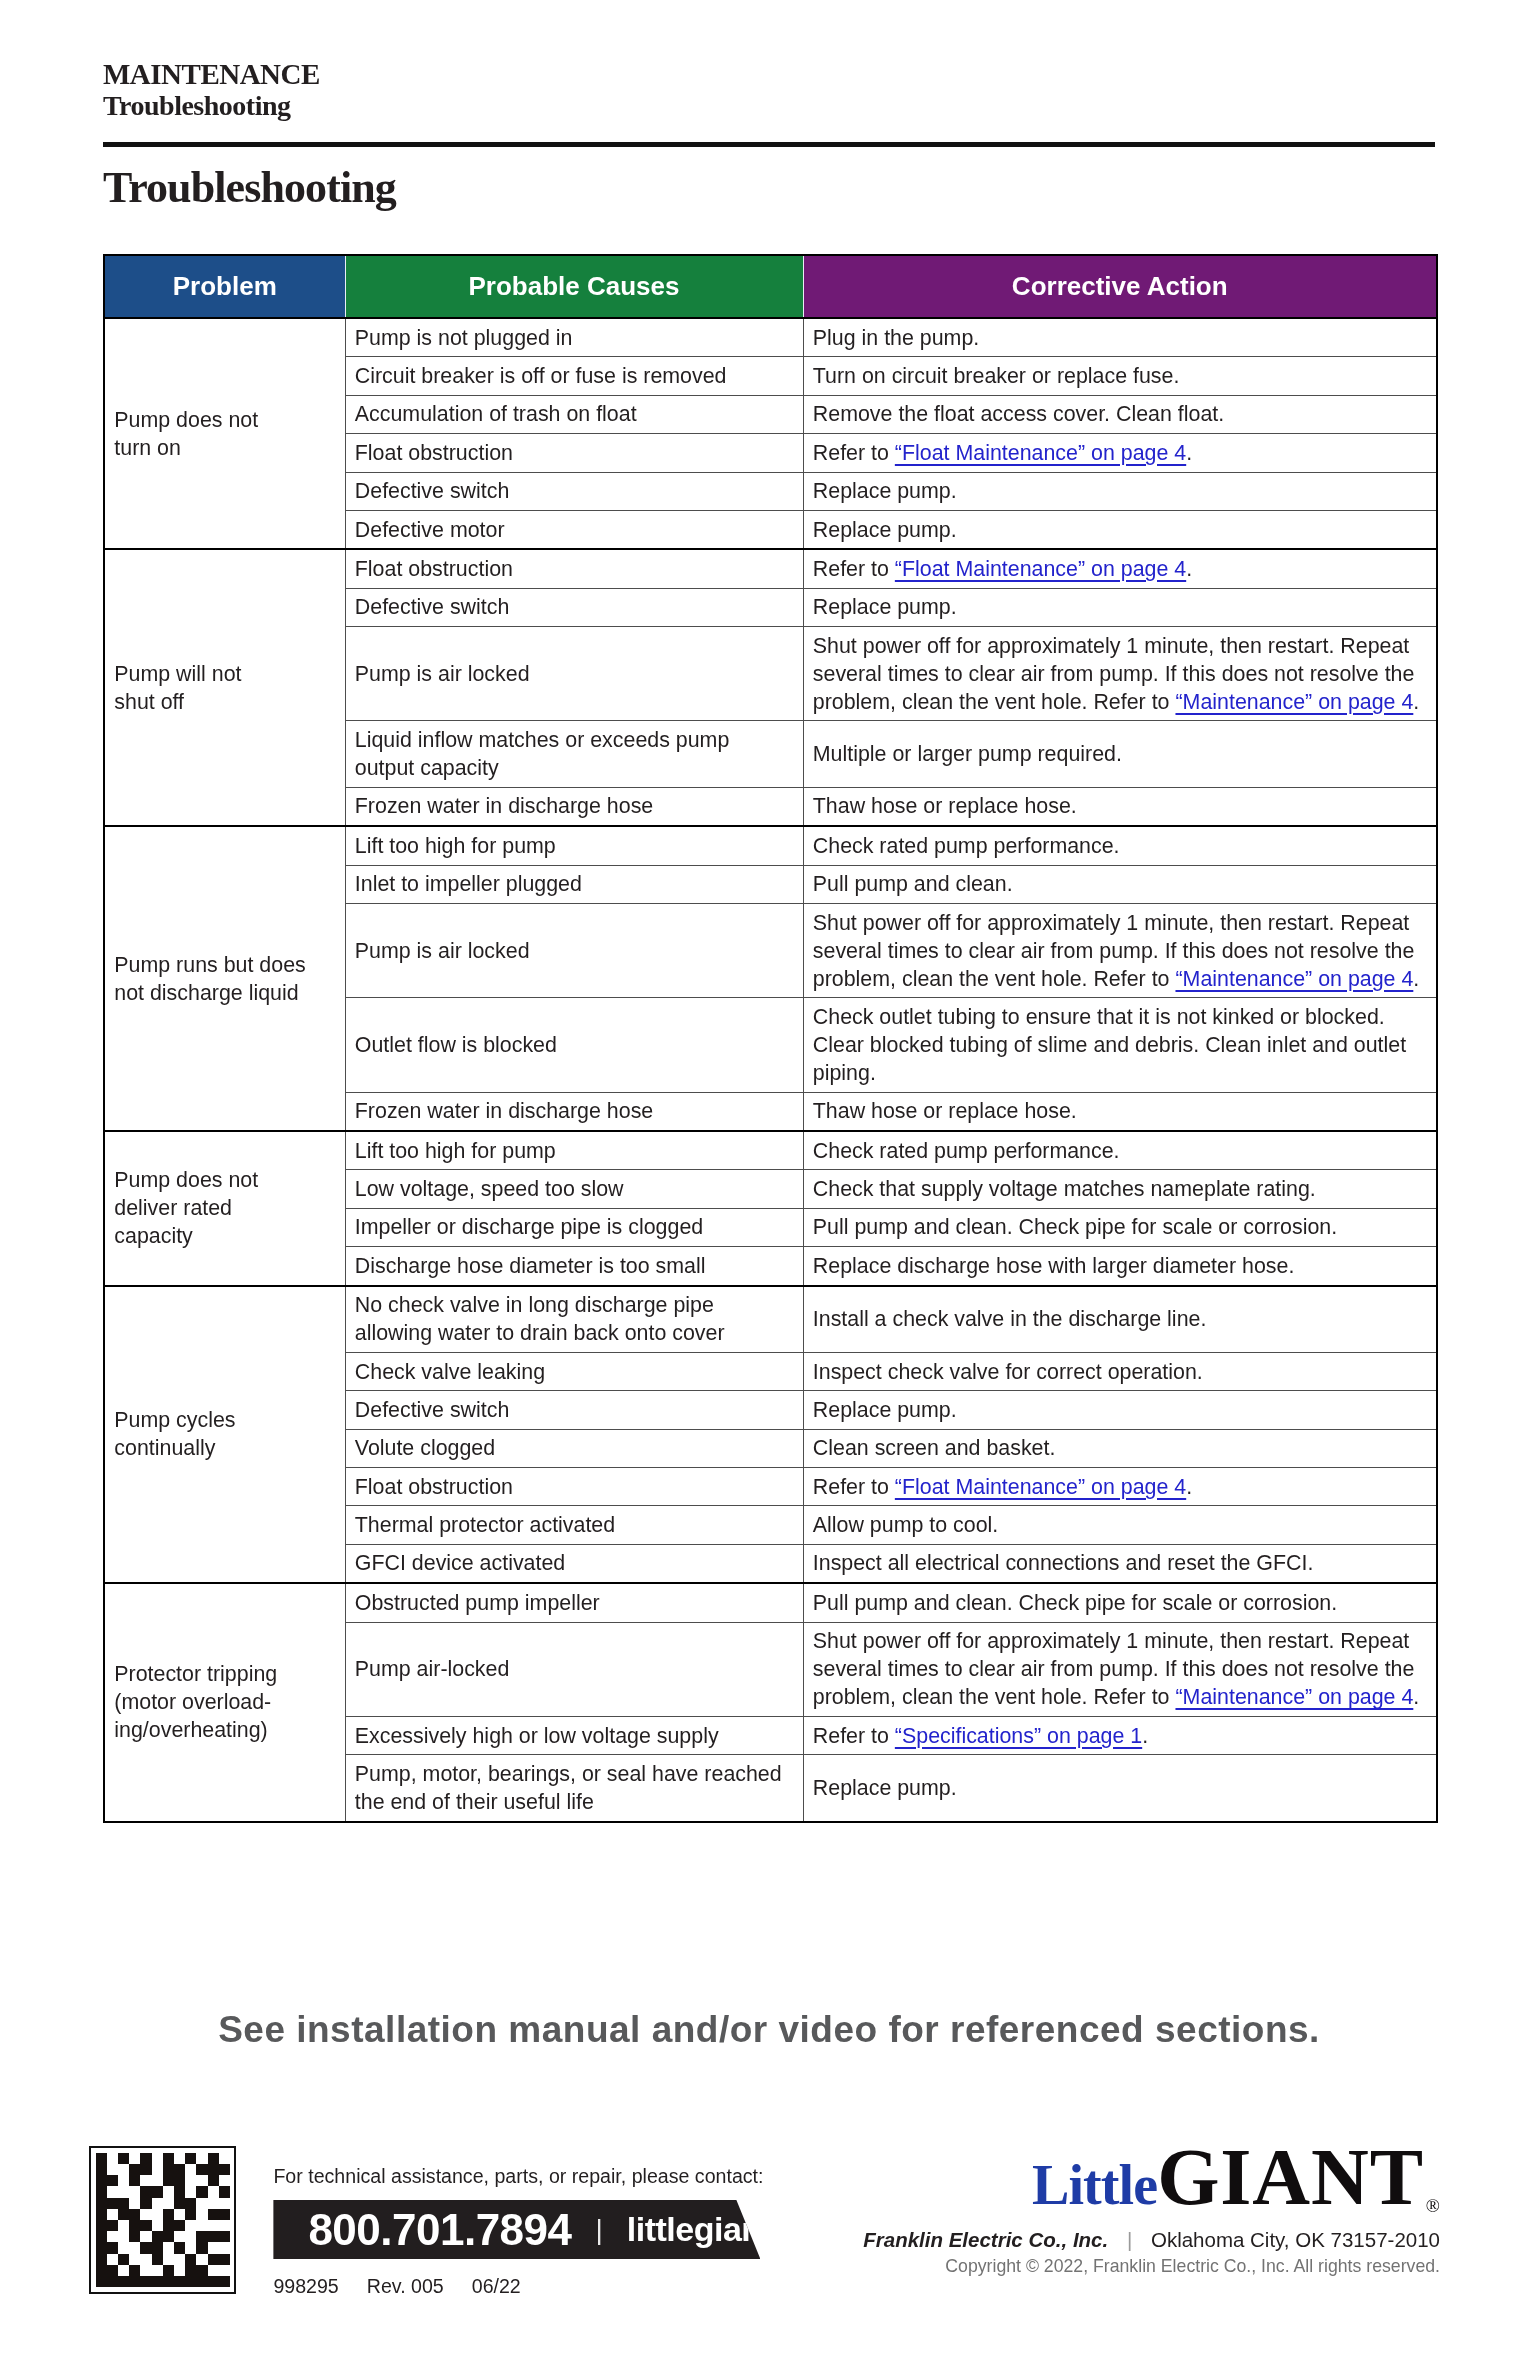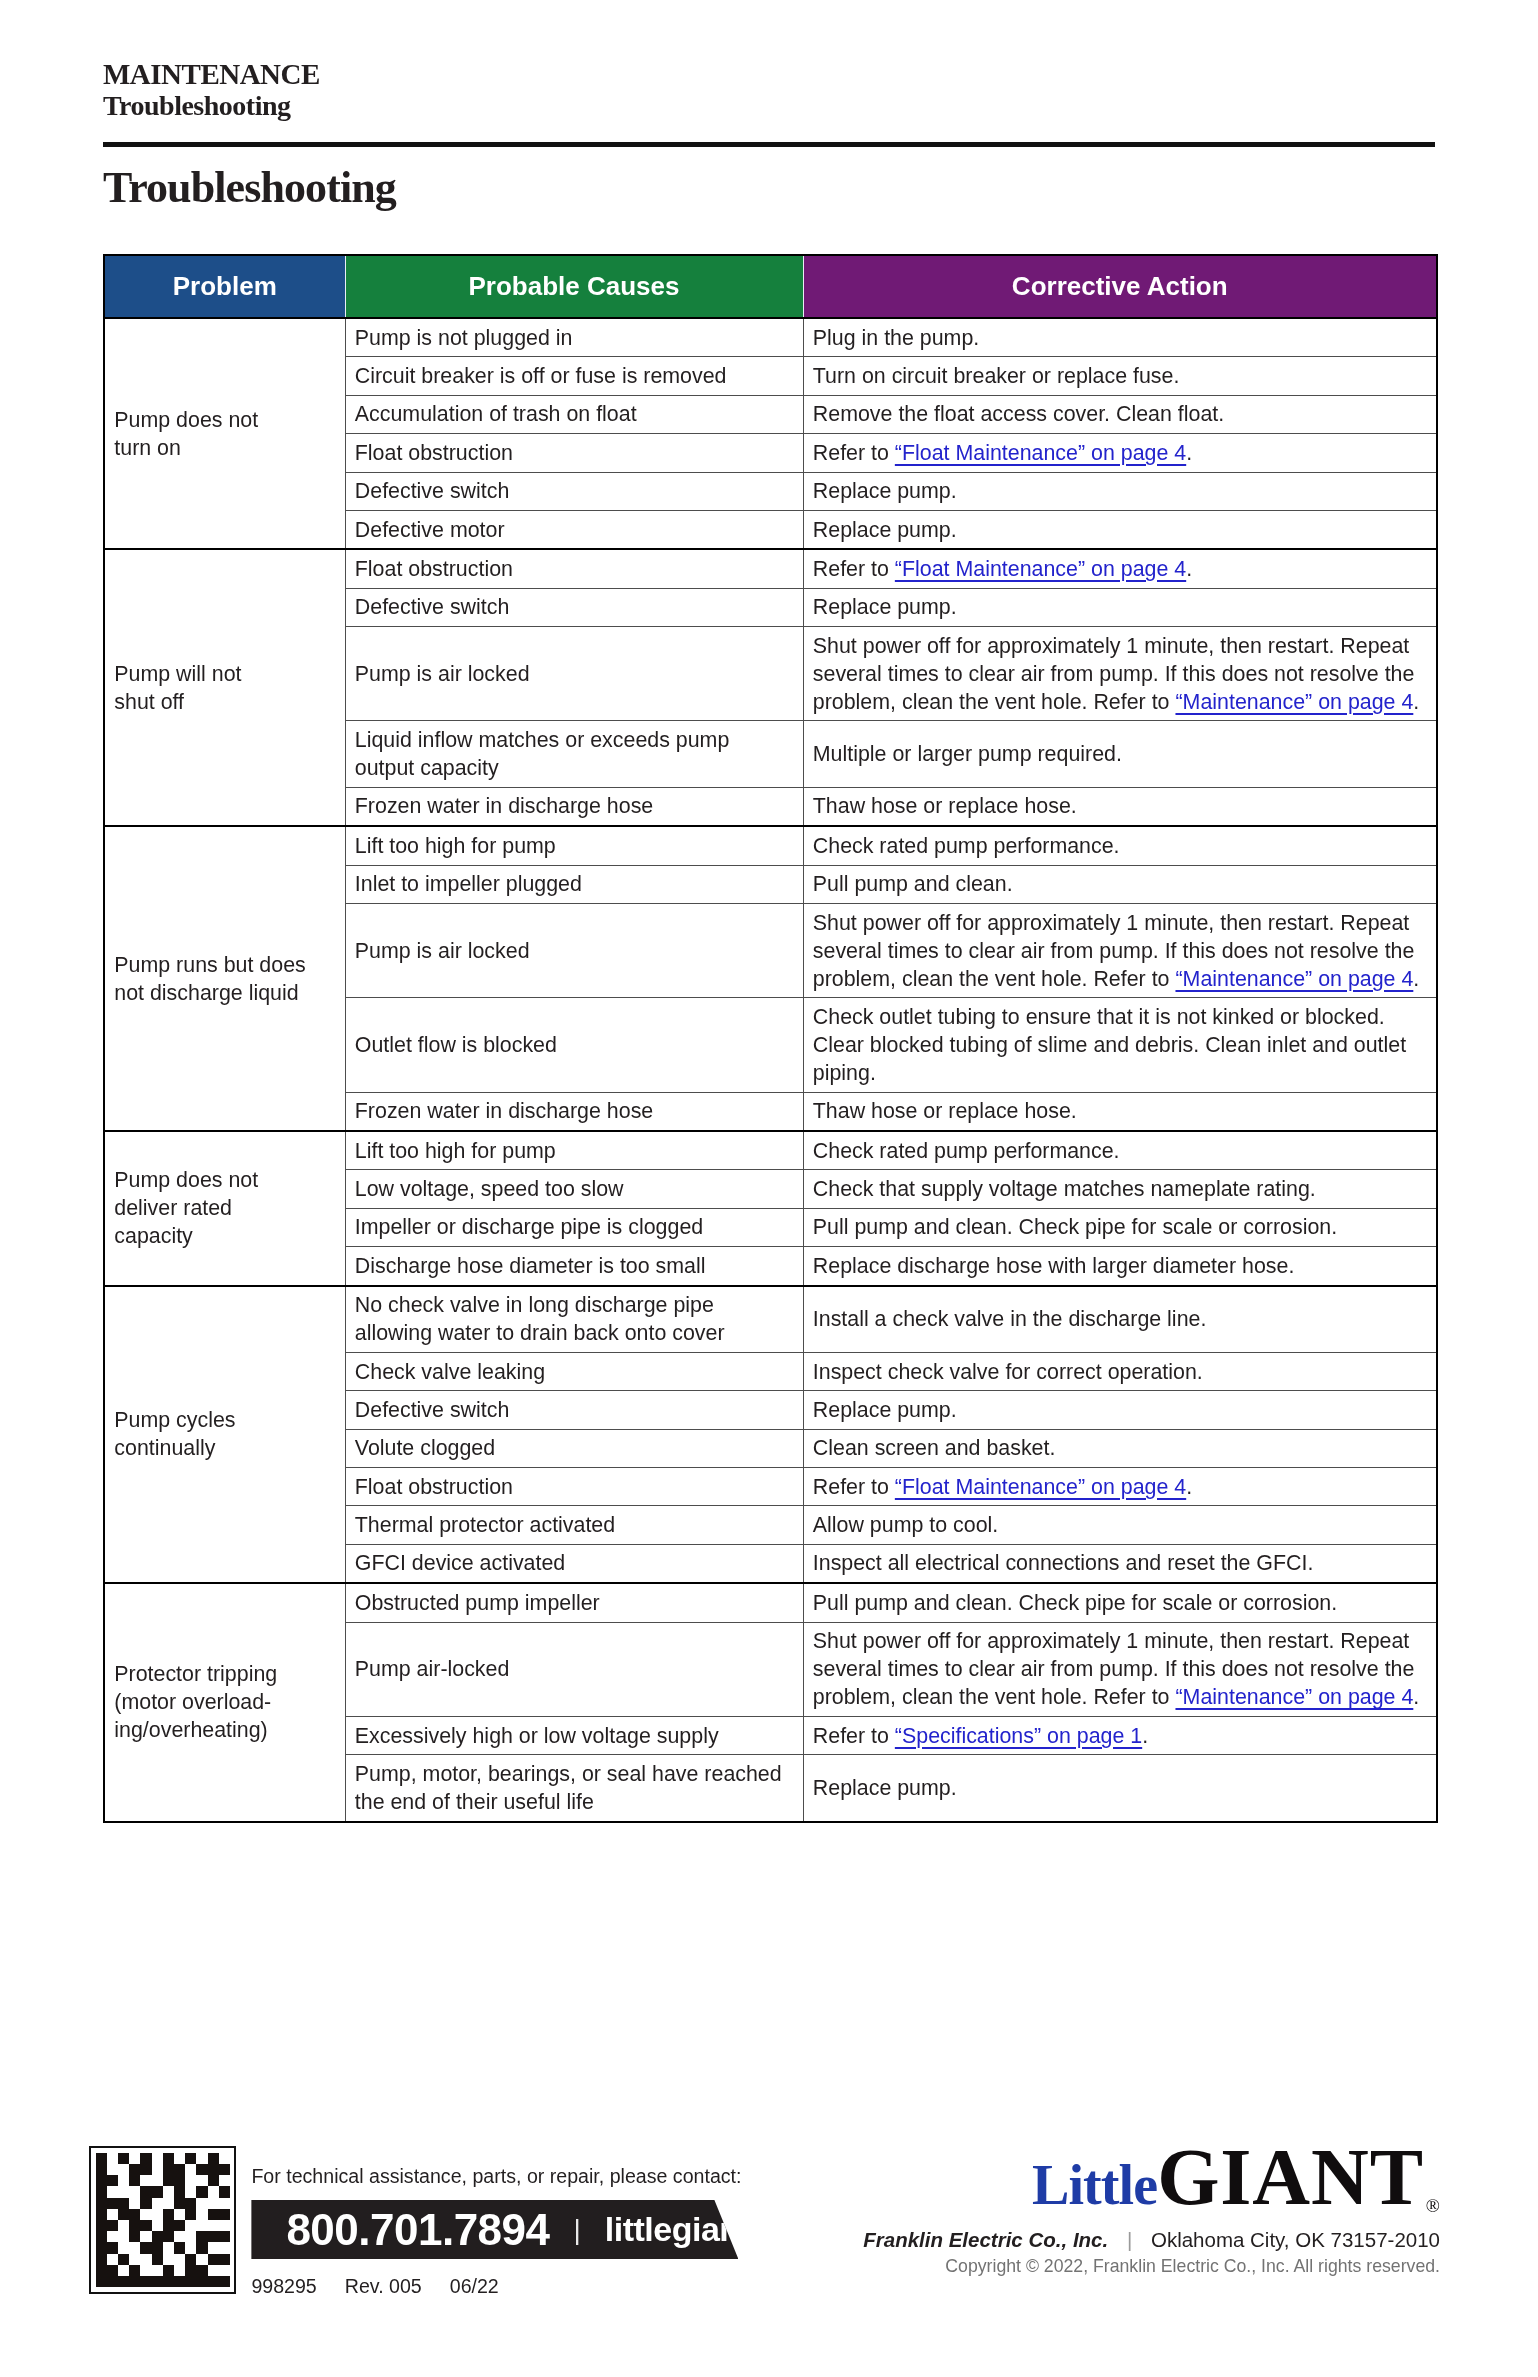--- a/index.html
+++ b/index.html
@@ -66,21 +66,21 @@
   .dm-frame{
     margin-top:11.2px;
     border:2.3px solid #111111;
     background:#ffffff;
     padding:4.7px;
     width:134px;height:134px;
   }
   .dm-grid{display:grid;grid-template-columns:repeat(12,11.2px);grid-auto-rows:11.2px;}
   .dm-cell{background:#ffffff;}
   .dm-black{background:#16110f;}
-  .contact-col{margin-left:15px;padding-top:30px;}
+  .contact-col{margin-left:37px;padding-top:30px;}
   .contact-label{font-size:19.6px;color:#231f20;}
   .phone-banner{
     margin-top:12px;
     width:487px;height:59px;
     background:#221e1f;
     clip-path:polygon(0 0, calc(100% - 24px) 0, 100% 100%, 0 100%);
     display:flex;align-items:center;
     padding-left:35px;
     box-sizing:border-box;
   }
@@ -261,20 +261,21 @@
             <td class="action-cell"><span>Refer to </span><span class="ref-link" style="color: rgb(35, 35, 204);">“Specifications” on page 1</span><span>.</span></td>
           </tr>
           <tr>
             <td class="cause-cell">Pump, motor, bearings, or seal have reached the end of their useful life</td>
             <td class="action-cell"><span>Replace pump.</span></td>
           </tr>
         </tbody>
     </table>
   </div>
 
+  <div class="manual-note">See installation manual and/or video for referenced sections.</div>
 
   <div class="footer">
     <div class="footer-left">
       <div class="dm-frame">
         <div class="dm-grid" id="datamatrix-grid">
             <div class="dm-cell dm-black"></div>
             <div class="dm-cell"></div>
             <div class="dm-cell dm-black"></div>
             <div class="dm-cell"></div>
             <div class="dm-cell dm-black"></div>

